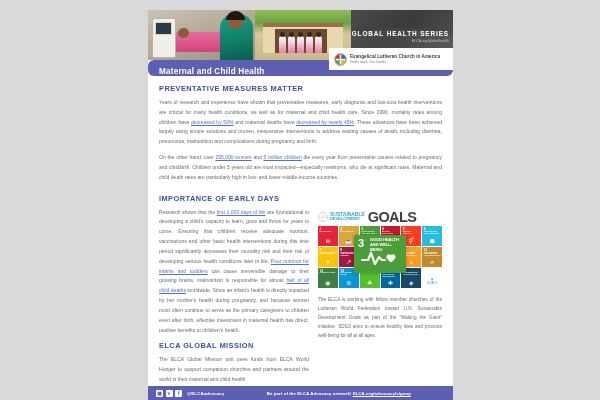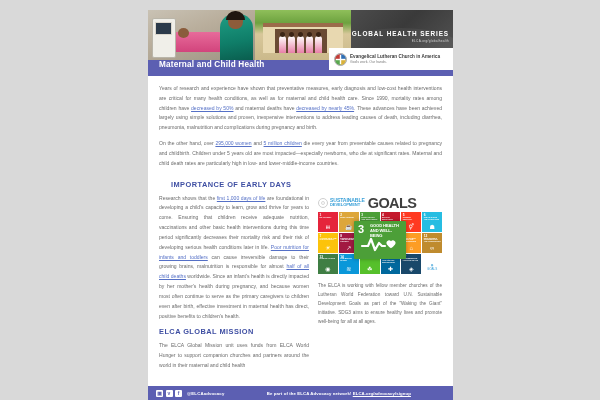--- a/index.html
+++ b/index.html
@@ -88,21 +88,21 @@
   }
   .ghs-sub {
     position: absolute; left: 0; right: 4px; top: 29px;
     text-align: right; color: #cfcfcf;
     font-size: 3.1px; letter-spacing: 0.3px;
   }
 
   
   .titlebar {
     position: relative; height: 16px; width: 100%;
-    background: #5c5fb2; display: flex; align-items: flex-start;
+    background: #5c5fb2; display: flex; align-items: flex-end; border-radius: 6px;
   }
   .titlebar-text {
     color: #ffffff; font-size: 8.2px; font-weight: bold;
     padding-left: 11px; letter-spacing: 0.2px;
   }
   .logo-box {
     position: absolute; right: 0; top: -12px;
     width: 124px; height: 22px; background: #ffffff;
     display: flex; align-items: center; gap: 3px; padding-left: 5px;
   }
@@ -111,21 +111,21 @@
   .logo-text-wrap { line-height: 1.15; }
   .logo-line1 { font-size: 4.6px; font-weight: bold; color: #3a3a3a; letter-spacing: 0.05px; }
   .logo-line2 { font-size: 3.5px; color: #7a7a7a; }
 
   
   .content { padding: 8px 11px 0 11px; }
   h2.sec {
     color: #3f4fa3; font-size: 7.4px; font-weight: bold;
     letter-spacing: 0.45px; margin-bottom: 5px;
   }
-  h2.sec.second { margin-top: 11px; margin-left: 12px; }
+  h2.sec.second { margin-top: 11px; }
   h2.sec.third { }
 
   p.body {
     font-size: 5.05px; line-height: 1.95; color: #6b6b6b;
     text-align: justify; margin-bottom: 6px;
   }
   a.lnk { color: #5570c6; text-decoration: underline; }
 
   .cols { display: flex; gap: 9px; align-items: flex-start; }
   .col-left { width: 150px; }
@@ -263,20 +263,21 @@
         </div>
         <div class="logo-text-wrap">
           <div class="logo-line1">Evangelical Lutheran Church in America</div>
           <div class="logo-line2">God's work. Our hands.</div>
         </div>
       </div>
     </div>
 
     <div class="content">
 
+      <h2 class="sec">PREVENTATIVE MEASURES MATTER</h2>
 
       <p class="body"><span>Years of research and experience have shown that preventative measures, early diagnosis and low-cost health interventions are critical for many health conditions, as well as for maternal and child health care. Since 1990, mortality rates among children have </span><a class="lnk" href="#">decreased by 50%</a><span> and maternal deaths have </span><a class="lnk" href="#">decreased by nearly 45%</a><span>. These advances have been achieved largely using simple solutions and proven, inexpensive interventions to address leading causes of death, including diarrhea, pneumonia, malnutrition and complications during pregnancy and birth.</span></p>
 
       <p class="body"><span>On the other hand, over </span><a class="lnk" href="#">295,000 women</a><span> and </span><a class="lnk" href="#">5 million children</a><span> die every year from preventable causes related to pregnancy and childbirth. Children under 5 years old are most impacted—especially newborns, who die at significant rates. Maternal and child death rates are particularly high in low- and lower-middle-income countries.</span></p>
 
       <h2 class="sec second">IMPORTANCE OF EARLY DAYS</h2>
 
       <div class="cols">
         <div class="col-left">
           <p class="body"><span>Research shows that the </span><a class="lnk" href="#">first 1,000 days of life</a><span> are foundational in developing a child's capacity to learn, grow and thrive for years to come. Ensuring that children receive adequate nutrition, vaccinations and other basic health interventions during this time period significantly decreases their mortality risk and their risk of developing serious health conditions later in life. </span><a class="lnk" href="#">Poor nutrition for infants and toddlers</a><span> can cause irreversible damage to their growing brains, malnutrition is responsible for almost </span><a class="lnk" href="#">half of all child deaths</a><span> worldwide. Since an infant's health is directly impacted by her mother's health during pregnancy, and because women most often continue to serve as the primary caregivers to children even after birth, effective investment in maternal health has direct, positive benefits to children's health.</span></p>

